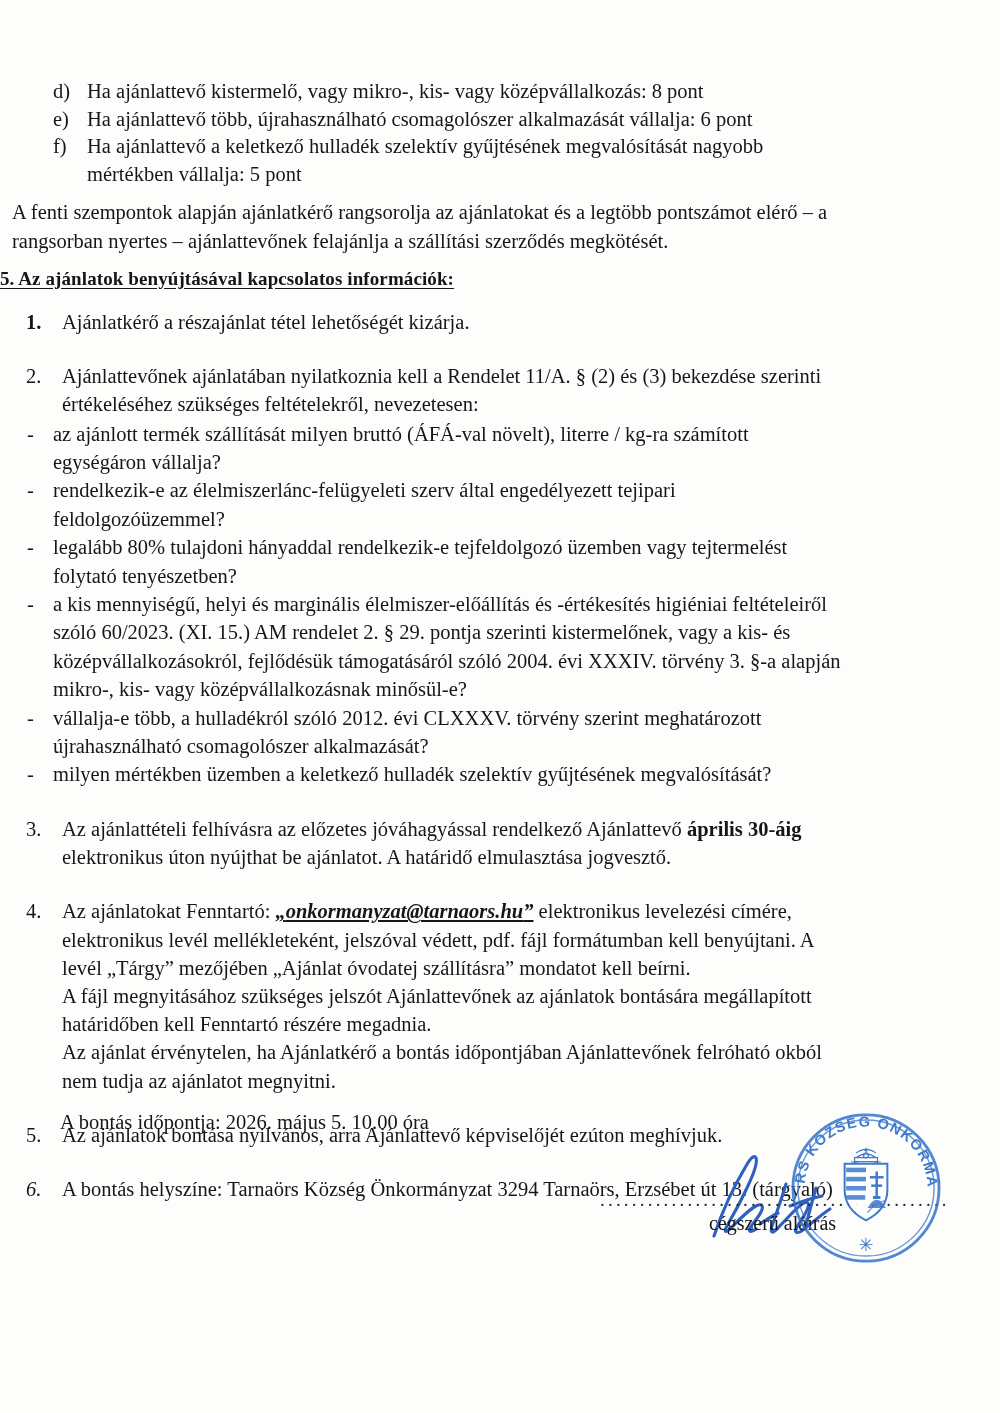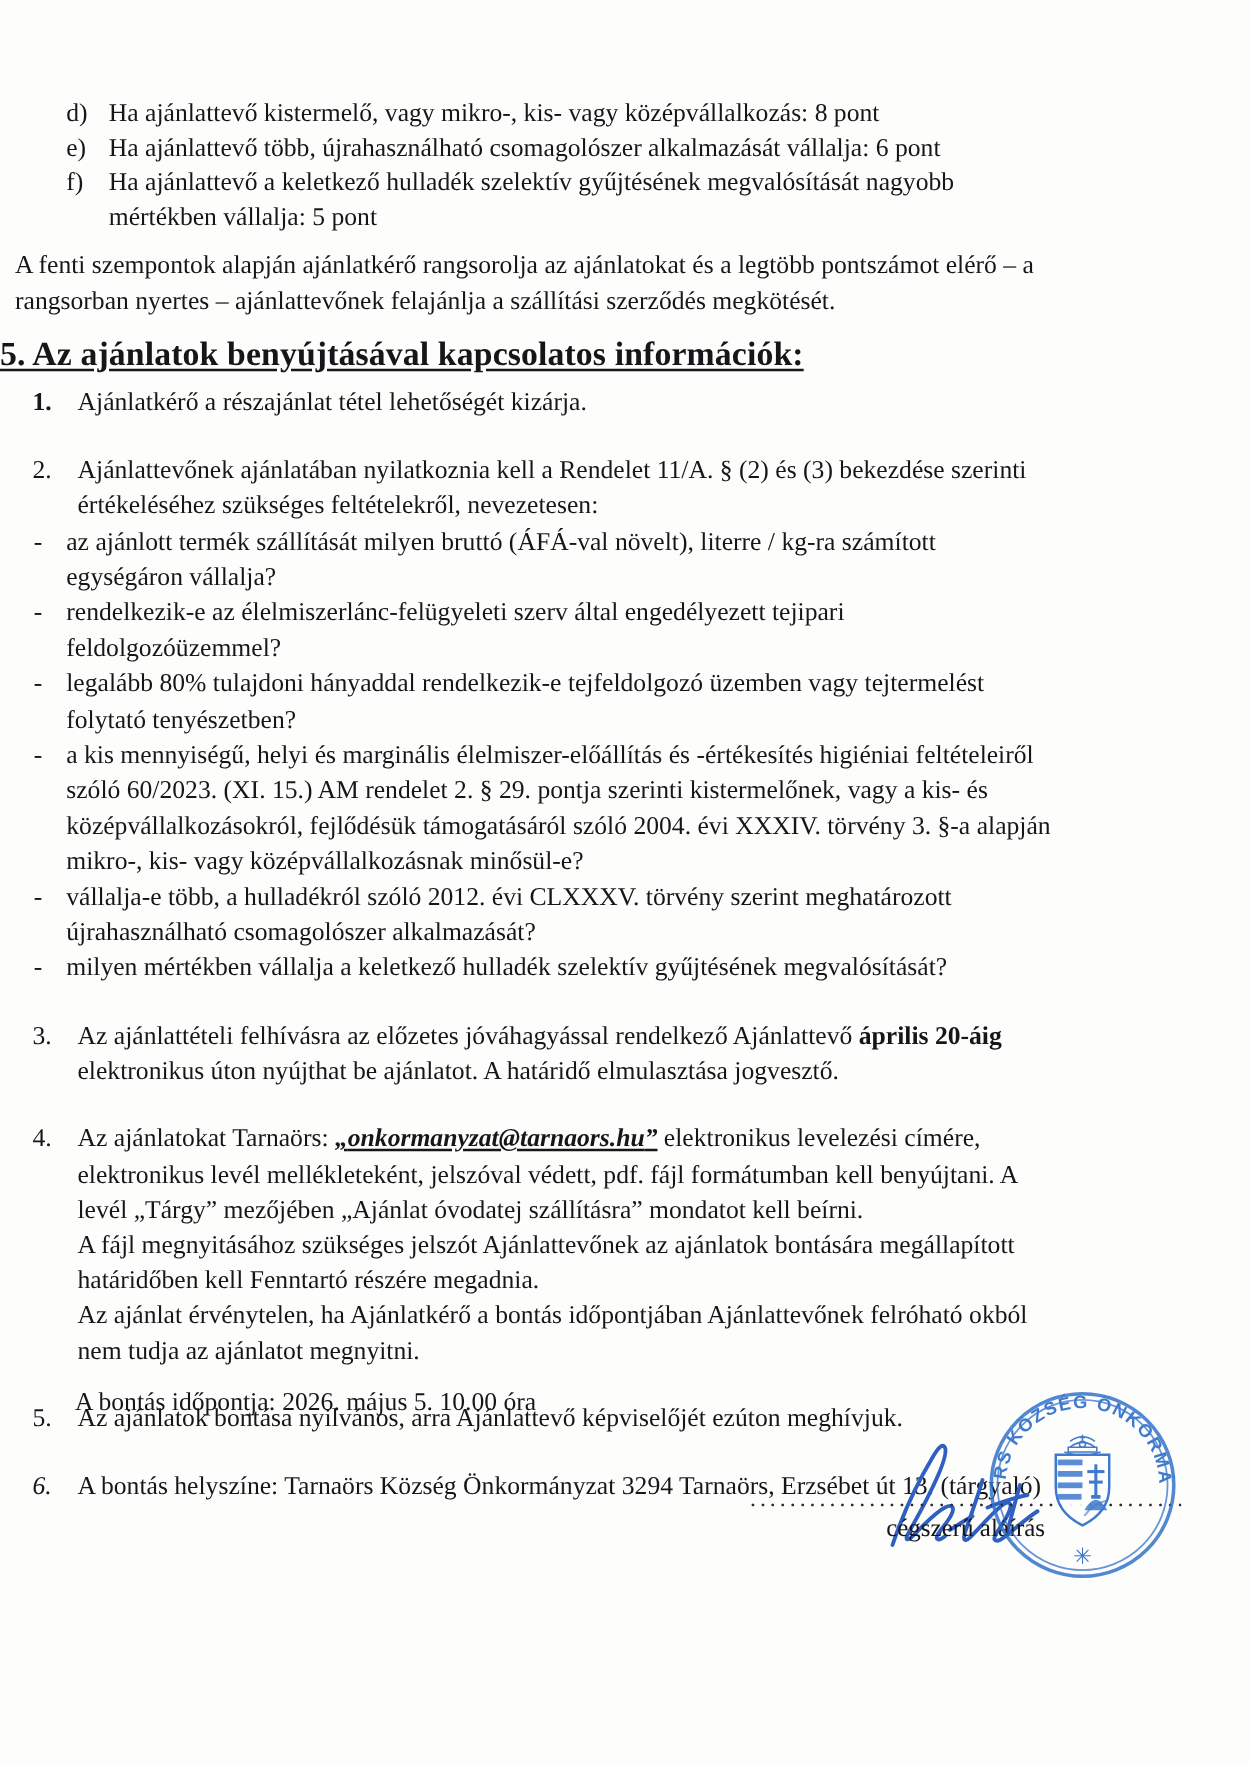--- a/index.html
+++ b/index.html
@@ -72,21 +72,21 @@
     top: 198px;
     width: 832px;
     margin-left: 12px;
   }
 
   
   .section-heading {
     position: absolute;
     left: 0;
     top: 268px;
-    font-size: 27px;
+    font-size: 19px;
     font-weight: bold;
     text-decoration: underline;
     text-underline-offset: 3px;
     letter-spacing: 0.1px;
   }
 
   
   .num-list {
     position: absolute;
     left: 26px;
@@ -270,36 +270,36 @@
         <span class="dash-text">a kis mennyiségű, helyi és marginális élelmiszer-előállítás és -értékesítés higiéniai feltételeiről szóló 60/2023. (XI. 15.) AM rendelet 2. § 29. pontja szerinti kistermelőnek, vagy a kis- és középvállalkozásokról, fejlődésük támogatásáról szóló 2004. évi XXXIV. törvény 3. §-a alapján mikro-, kis- vagy középvállalkozásnak minősül-e?</span>
       </div>
 
       <div class="dash-item">
         <span class="dash-marker">-</span>
         <span class="dash-text">vállalja-e több, a hulladékról szóló 2012. évi CLXXXV. törvény szerint meghatározott újrahasználható csomagolószer alkalmazását?</span>
       </div>
 
       <div class="dash-item">
         <span class="dash-marker">-</span>
-        <span class="dash-text">milyen mértékben vállalja a keletkező hulladék szelektív gyűjtésének megvalósítását?</span>
+        <span class="dash-text">milyen mértékben üzemben a keletkező hulladék szelektív gyűjtésének megvalósítását?</span>
       </div>
     </div>
 
     <div class="gap-lg"></div>
 
     <div class="num-item">
       <span class="num-marker">3.</span>
-      <span class="num-text"><span>Az ajánlattételi felhívásra az előzetes jóváhagyással rendelkező Ajánlattevő </span><span class="bold">április 20-áig</span><span> elektronikus úton nyújthat be ajánlatot. A határidő elmulasztása jogvesztő.</span></span>
+      <span class="num-text"><span>Az ajánlattételi felhívásra az előzetes jóváhagyással rendelkező Ajánlattevő </span><span class="bold">április 30-áig</span><span> elektronikus úton nyújthat be ajánlatot. A határidő elmulasztása jogvesztő.</span></span>
     </div>
 
     <div class="gap-lg"></div>
 
     <div class="num-item">
       <span class="num-marker">4.</span>
-      <span class="num-text"><span>Az ajánlatokat Tarnaörs: </span><span class="email"><span>„</span><span>onkormanyzat@tarnaors.hu</span><span>”</span></span><span> elektronikus levelezési címére, elektronikus levél mellékleteként, jelszóval védett, pdf. fájl formátumban kell benyújtani. A levél „Tárgy” mezőjében „Ajánlat óvodatej szállításra” mondatot kell beírni.</span></span>
+      <span class="num-text"><span>Az ajánlatokat Fenntartó: </span><span class="email"><span>„</span><span>onkormanyzat@tarnaors.hu</span><span>”</span></span><span> elektronikus levelezési címére, elektronikus levél mellékleteként, jelszóval védett, pdf. fájl formátumban kell benyújtani. A levél „Tárgy” mezőjében „Ajánlat óvodatej szállításra” mondatot kell beírni.</span></span>
     </div>
 
     <div class="num-item">
       <span class="num-marker"></span>
       <span class="num-text sub-para">A fájl megnyitásához szükséges jelszót Ajánlattevőnek az ajánlatok bontására megállapított határidőben kell Fenntartó részére megadnia.</span>
     </div>
 
     <div class="num-item">
       <span class="num-marker"></span>
       <span class="num-text sub-para">Az ajánlat érvénytelen, ha Ajánlatkérő a bontás időpontjában Ajánlattevőnek felróható okból nem tudja az ajánlatot megnyitni.</span>

